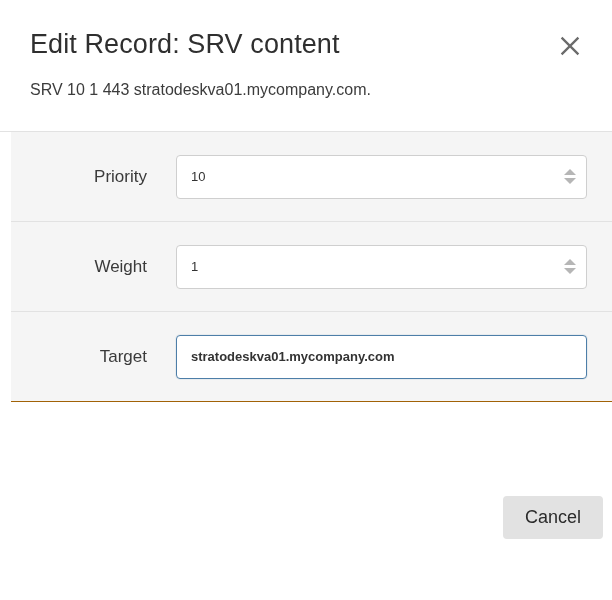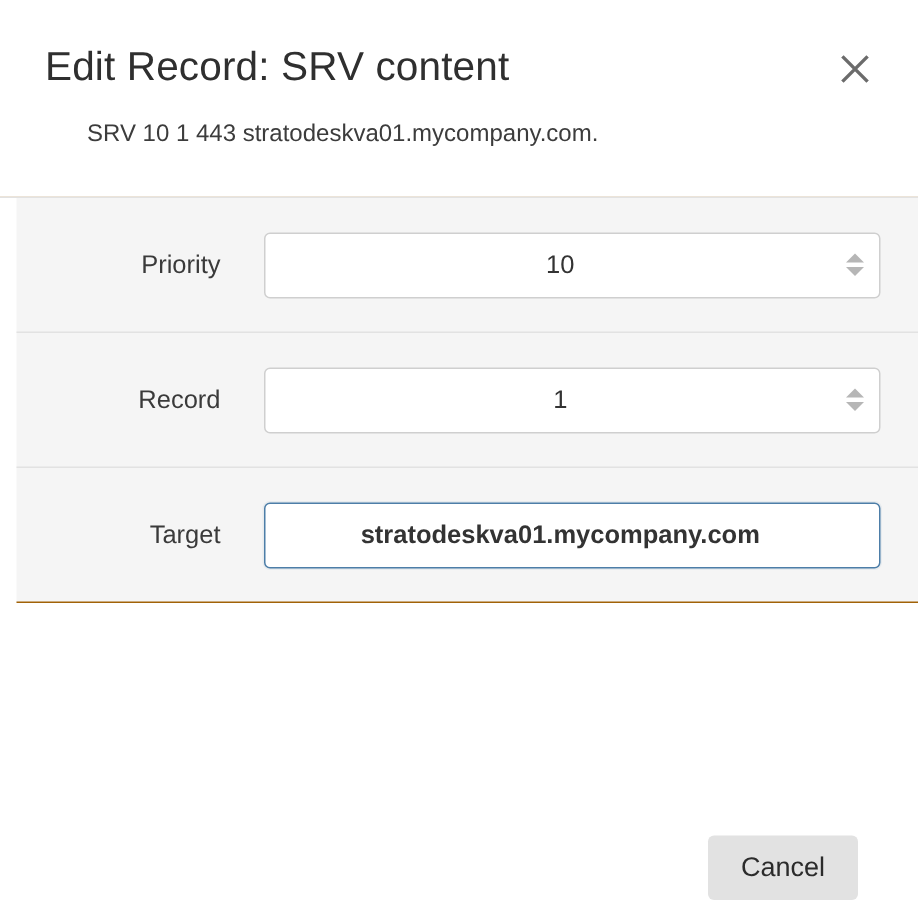--- a/index.html
+++ b/index.html
@@ -40,21 +40,20 @@
     white-space: nowrap;
   }
 
   .modal-subtitle {
     font-size: 16px;
     font-weight: 400;
     color: #3c3c3c;
     line-height: 22px;
     margin-top: 15px;
     white-space: nowrap;
-    margin-left: 28px;
   }
 
   .close-button {
     position: absolute;
     top: 29px;
     right: 25px;
     width: 34px;
     height: 34px;
     display: flex;
     align-items: center;
@@ -100,26 +99,25 @@
     height: 44px;
   }
 
   .field-input {
     width: 100%;
     height: 44px;
     border: 1px solid #cfcfcf;
     border-radius: 4px;
     background: #ffffff;
     font-family: "Liberation Sans", sans-serif;
-    font-size: 17px;
+    font-size: 13px;
     color: #333333;
     padding: 0 30px 0 14px;
     outline: none;
     display: block;
-    text-align: center;
   }
 
   .field-input.focused {
     border: 1px solid #4d7ea8;
     box-shadow: 0 0 0 1px rgba(77,126,168,0.08);
     font-weight: bold;
   }
 
   
   .spinner {
@@ -142,23 +140,23 @@
     border-right: 6px solid transparent;
   }
   .spinner .arrow.up { border-bottom: 6px solid #b6b6b6; }
   .spinner .arrow.down { border-top: 6px solid #b6b6b6; }
 
   
   .modal-footer {
     flex: 1 1 auto;
     background: #ffffff;
     display: flex;
-    align-items: flex-end;
+    align-items: center;
     justify-content: flex-end;
-    padding: 33px 40px 0 25px;
+    padding: 33px 9px 0 25px;
     gap: 28px;
   }
 
   .btn {
     font-family: "Liberation Sans", sans-serif;
     font-size: 18px;
     font-weight: 400;
     border: none;
     border-radius: 4px;
     height: 43px;
@@ -204,21 +202,21 @@
       <div class="field-wrap">
         <input class="field-input" type="text" value="10" style="">
         <span class="spinner">
           <span class="arrow up"></span>
           <span class="arrow down"></span>
         </span>
       </div>
     </div>
 
     <div class="form-row">
-      <div class="form-label">Record</div>
+      <div class="form-label">Weight</div>
       <div class="field-wrap">
         <input class="field-input" type="text" value="1" style="">
         <span class="spinner">
           <span class="arrow up"></span>
           <span class="arrow down"></span>
         </span>
       </div>
     </div>
 
 

